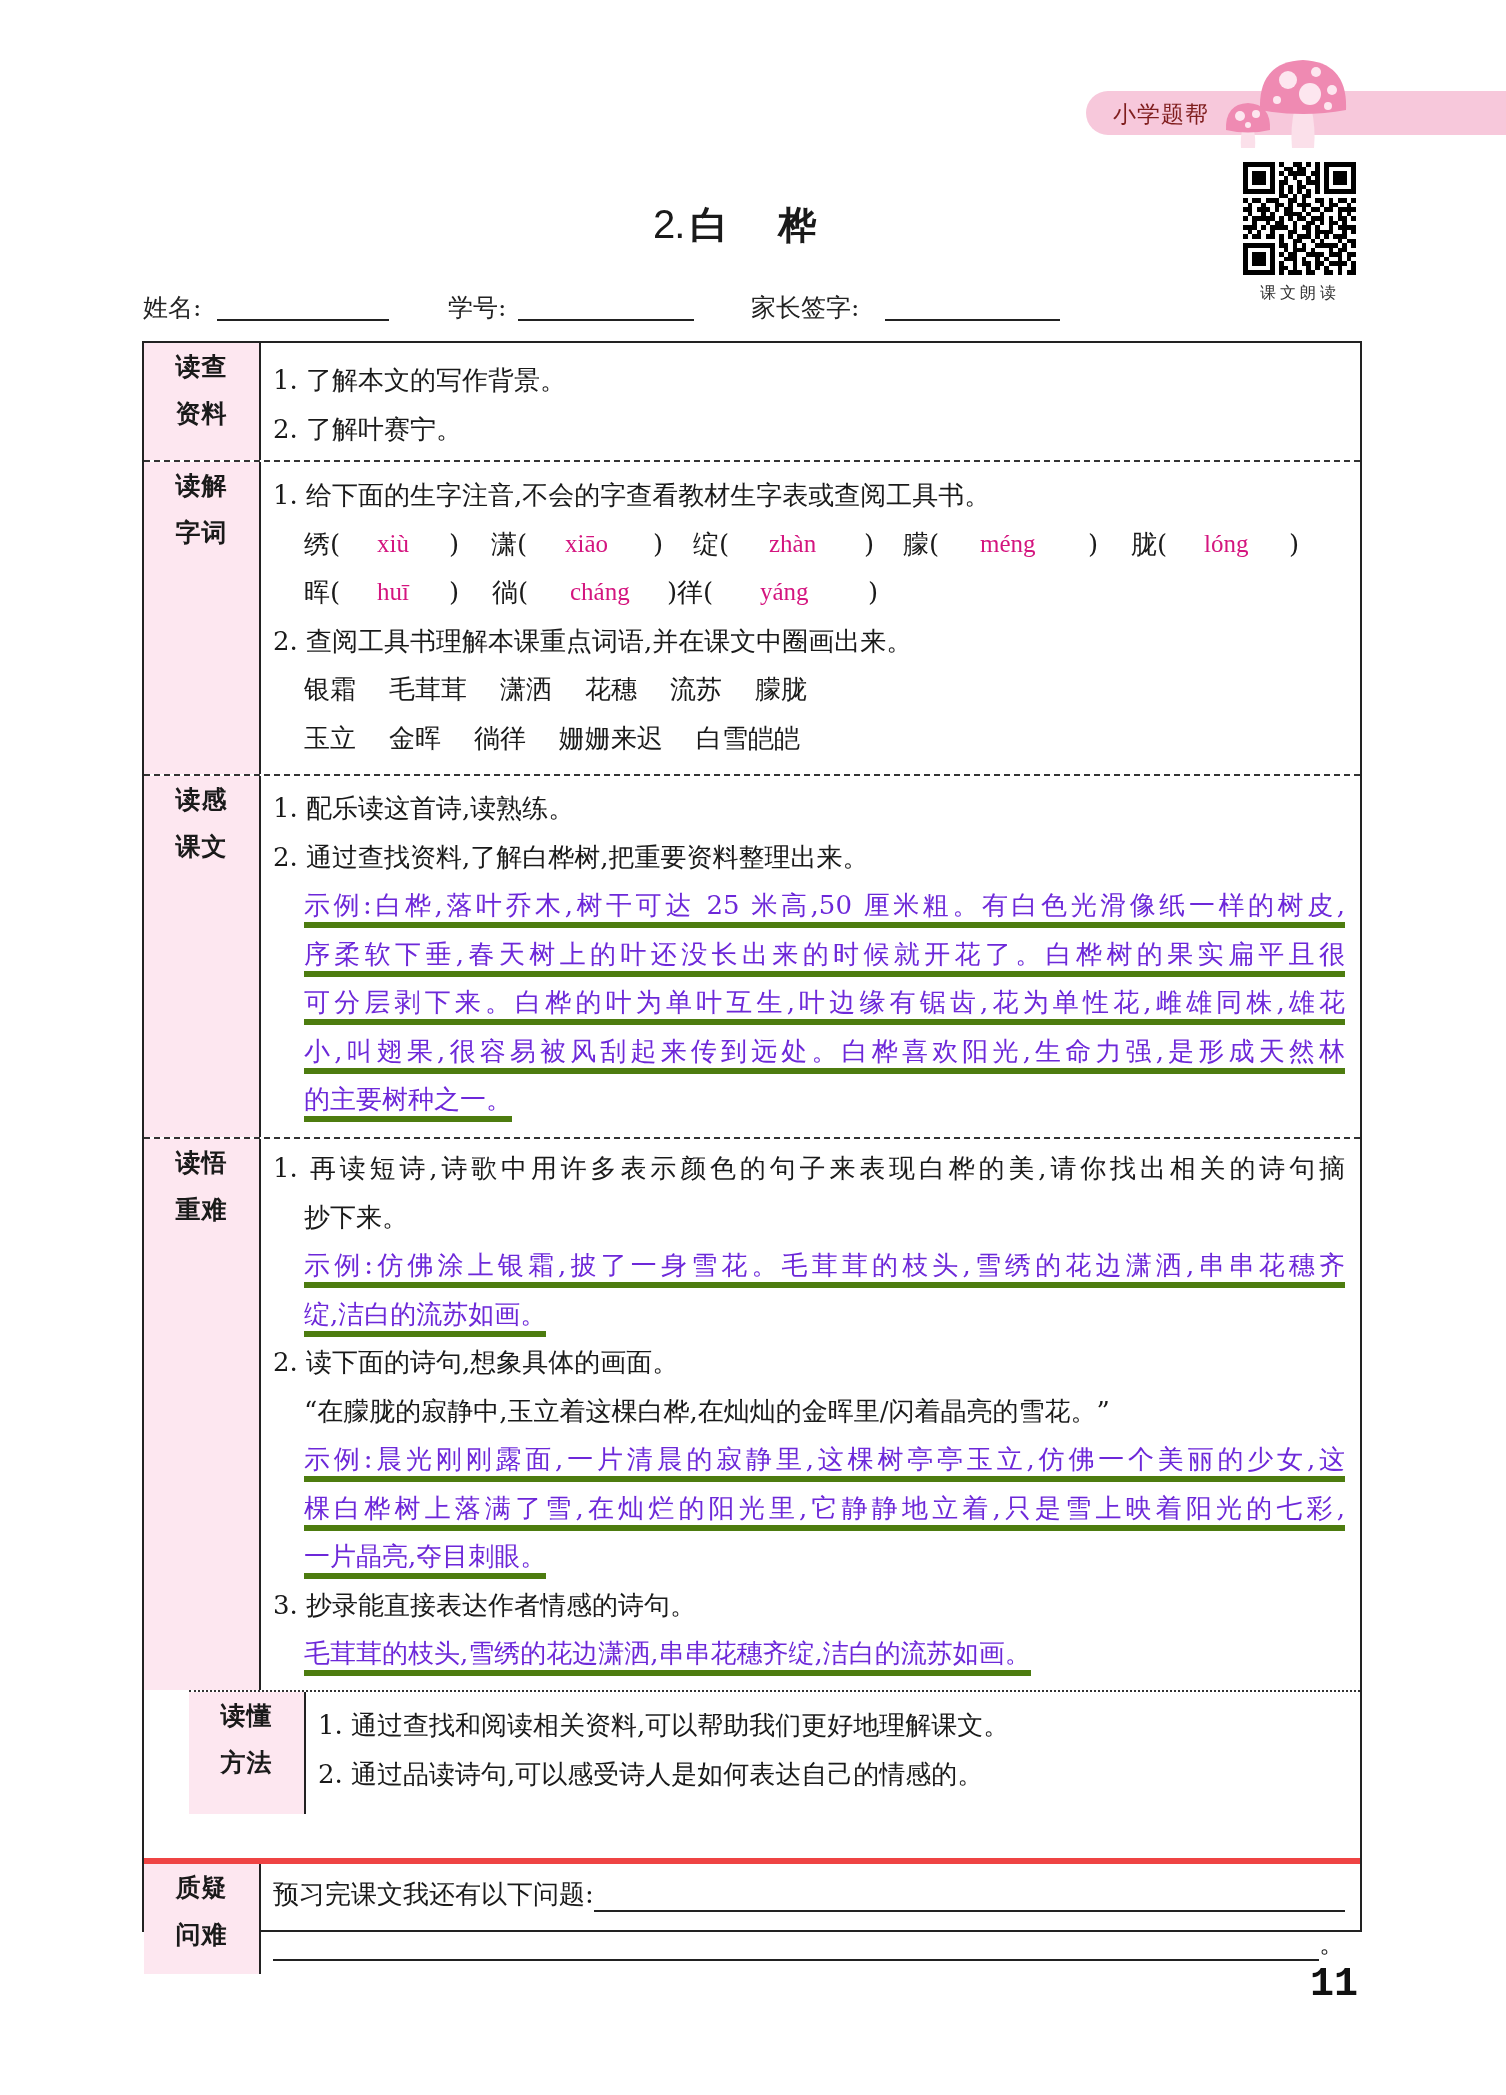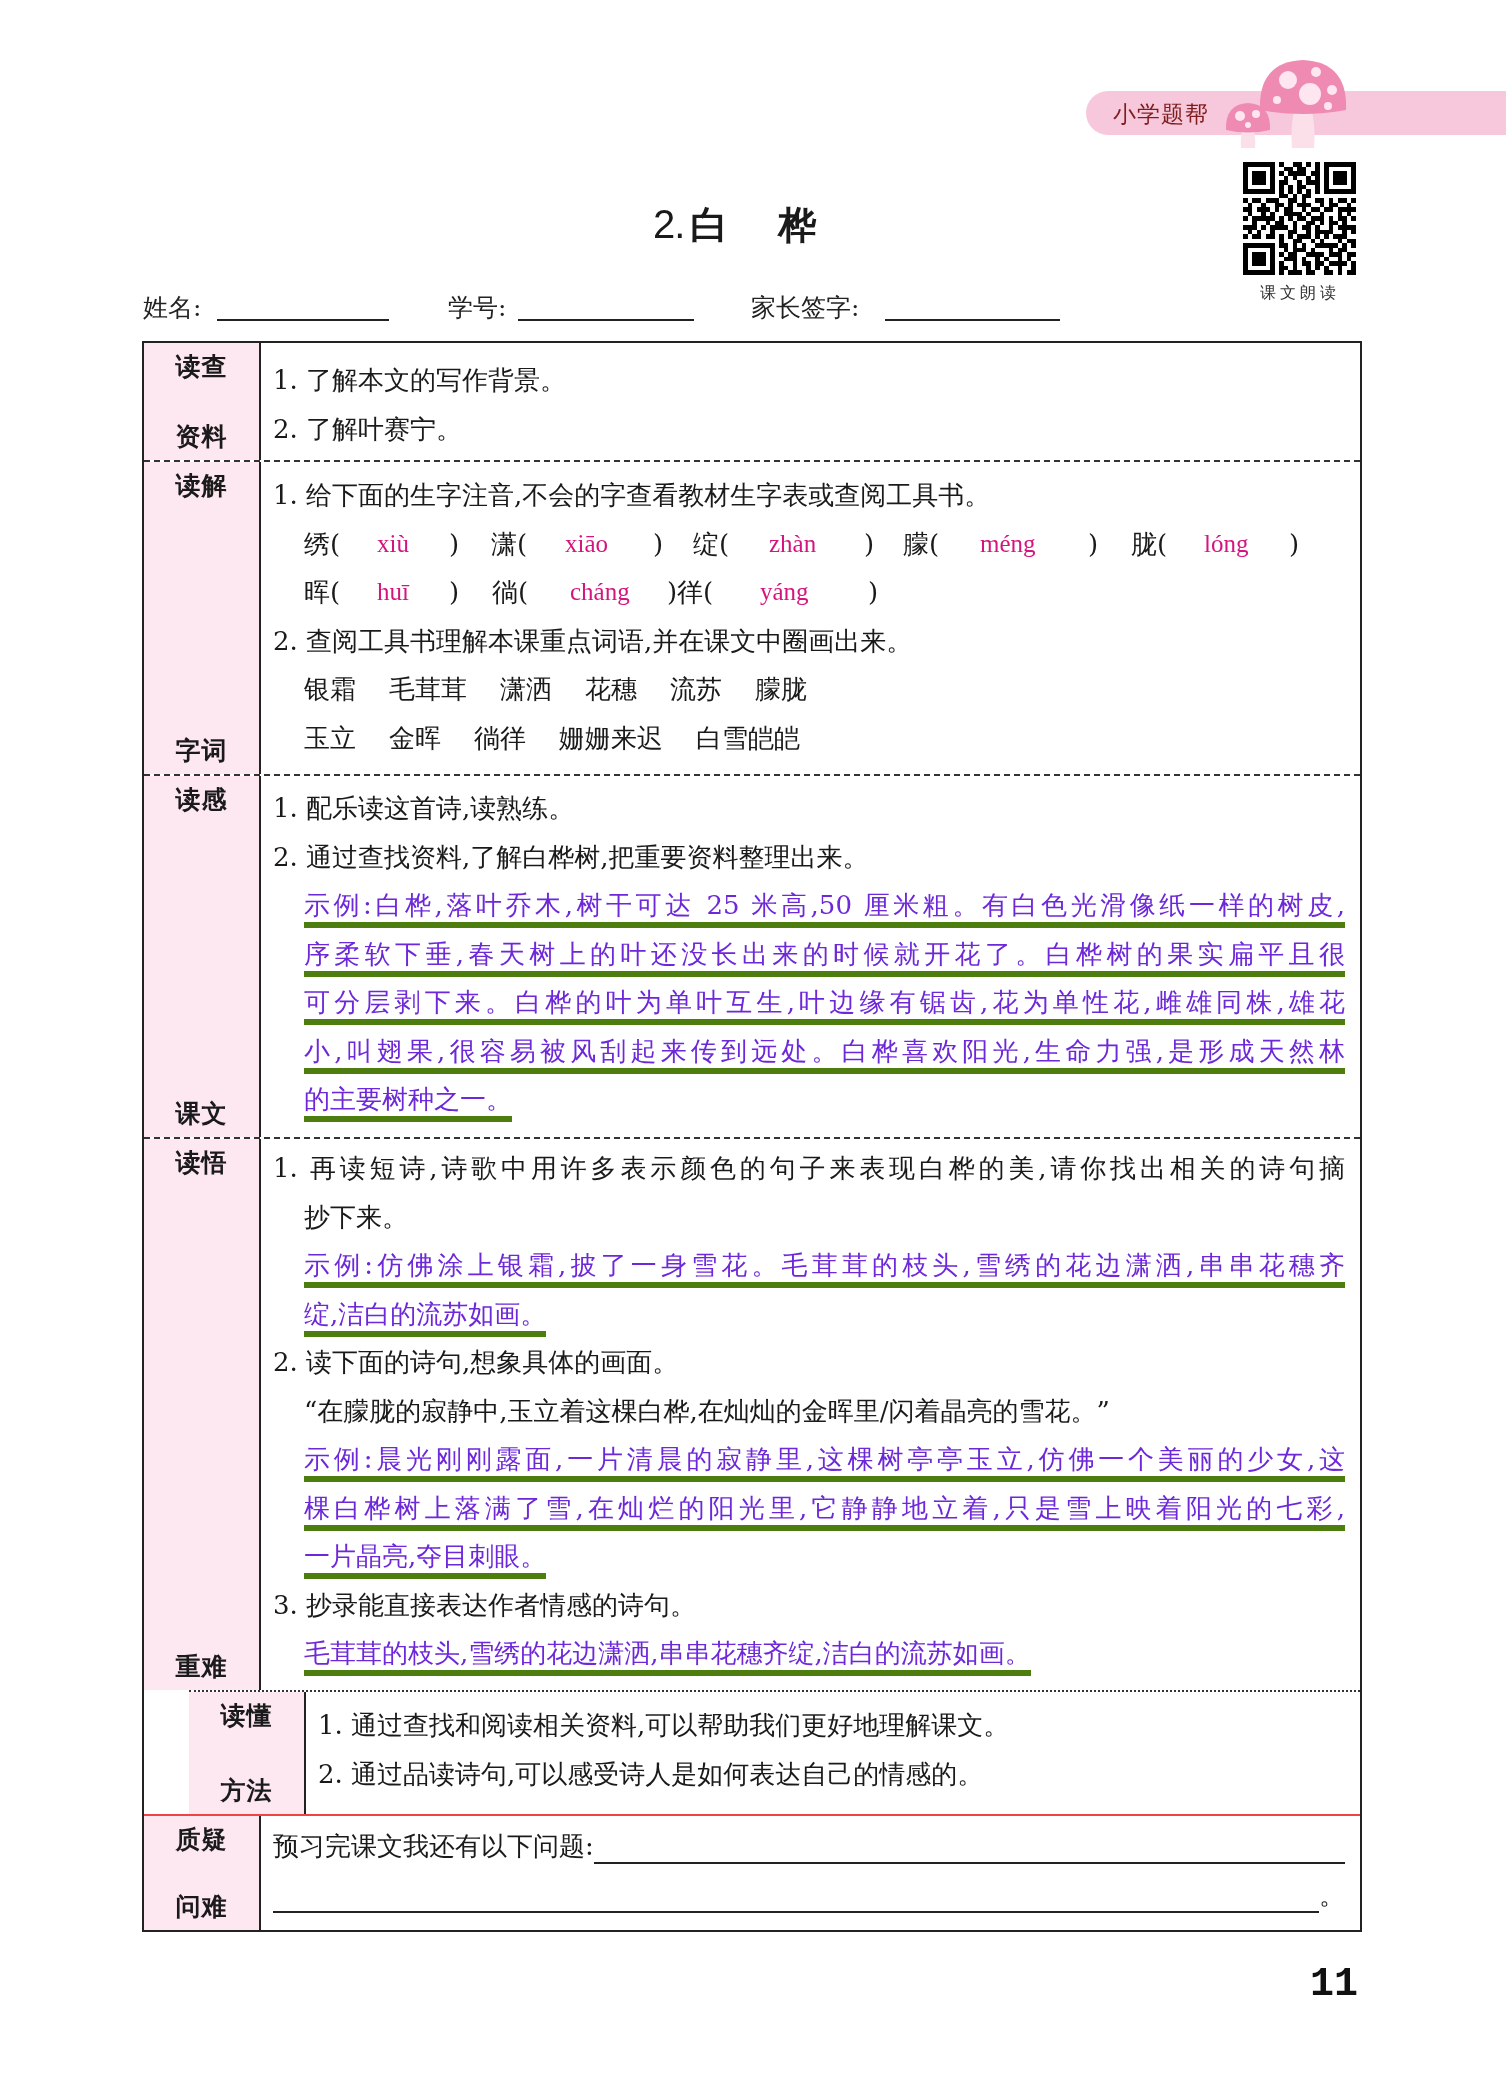--- a/index.html
+++ b/index.html
@@ -26,26 +26,26 @@
   
   .info-label { position: absolute; top: 292px; line-height: 32px; font-size: 25px; white-space: nowrap; color: #222; }
   .info-line { position: absolute; top: 319px; height: 0; border-top: 2px solid #222; }
 
   
   .sheet { position: absolute; left: 142px; top: 341px; width: 1220px; height: 1591px;
            box-sizing: border-box; border: 2px solid #222; }
   .row { display: flex; box-sizing: border-box; }
   .row.sep-dash { border-top: 2px dashed #333; }
   .row.sep-dot { border-top: 2px dotted #333; }
-  .row.sep-solid { border-top: 2px solid #ef4444; }
+  .row.sep-solid { border-top: 6px solid #ef4444; margin-top: 44px; }
   .r1 { height: 117px; } .r2 { height: 314px; } .r3 { height: 363px; }
   .r4 { height: 553px; } .r5 { height: 124px; margin-left: 45px; } .r6 { height: 116px; }
 
   .label-cell { width: 115px; flex: none; background: #fde7f0; border-right: 2px solid #222;
-                display: flex; flex-direction: column; justify-content: space-between; align-items: center; }
+                display: flex; flex-direction: column; justify-content: flex-start; align-items: center; }
   .label-line { font-family: "DejaVu Sans", sans-serif; font-weight: bold; font-size: 25px;
                 line-height: 47px; color: #1a1a1a; letter-spacing: 1px; }
 
   .content-cell { flex: 1; padding: 0 15px 0 12px; box-sizing: border-box; }
   .r1 .content-cell { padding-top: 13px; } .r2 .content-cell { padding-top: 9px; }
   .r3 .content-cell { padding-top: 8px; }  .r4 .content-cell { padding-top: 5px; }
   .r5 .content-cell { padding-top: 9px; }  .r6 .content-cell { padding-top: 6px; }
 
   .line { height: 48.5px; line-height: 48.5px; font-size: 26px; white-space: nowrap; }
   .line.indent { padding-left: 31px; }

